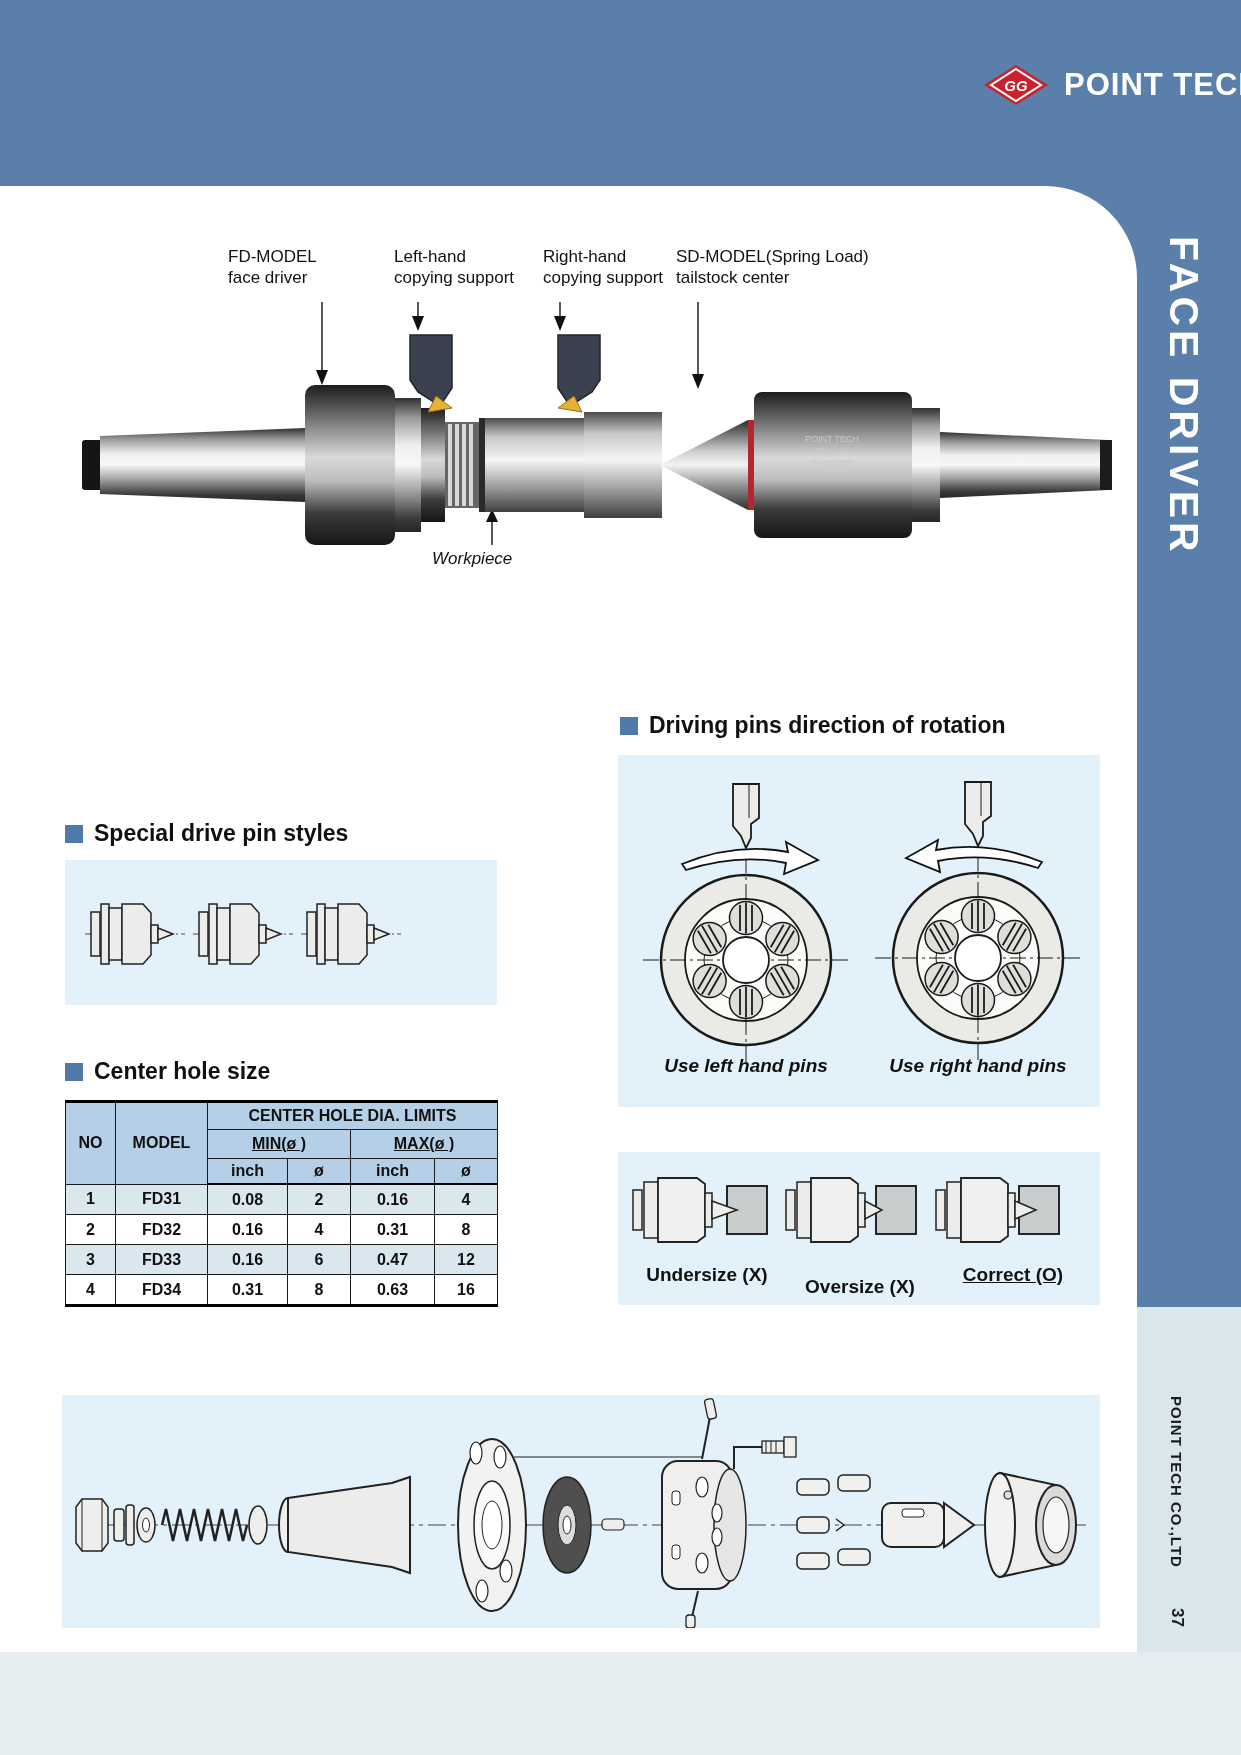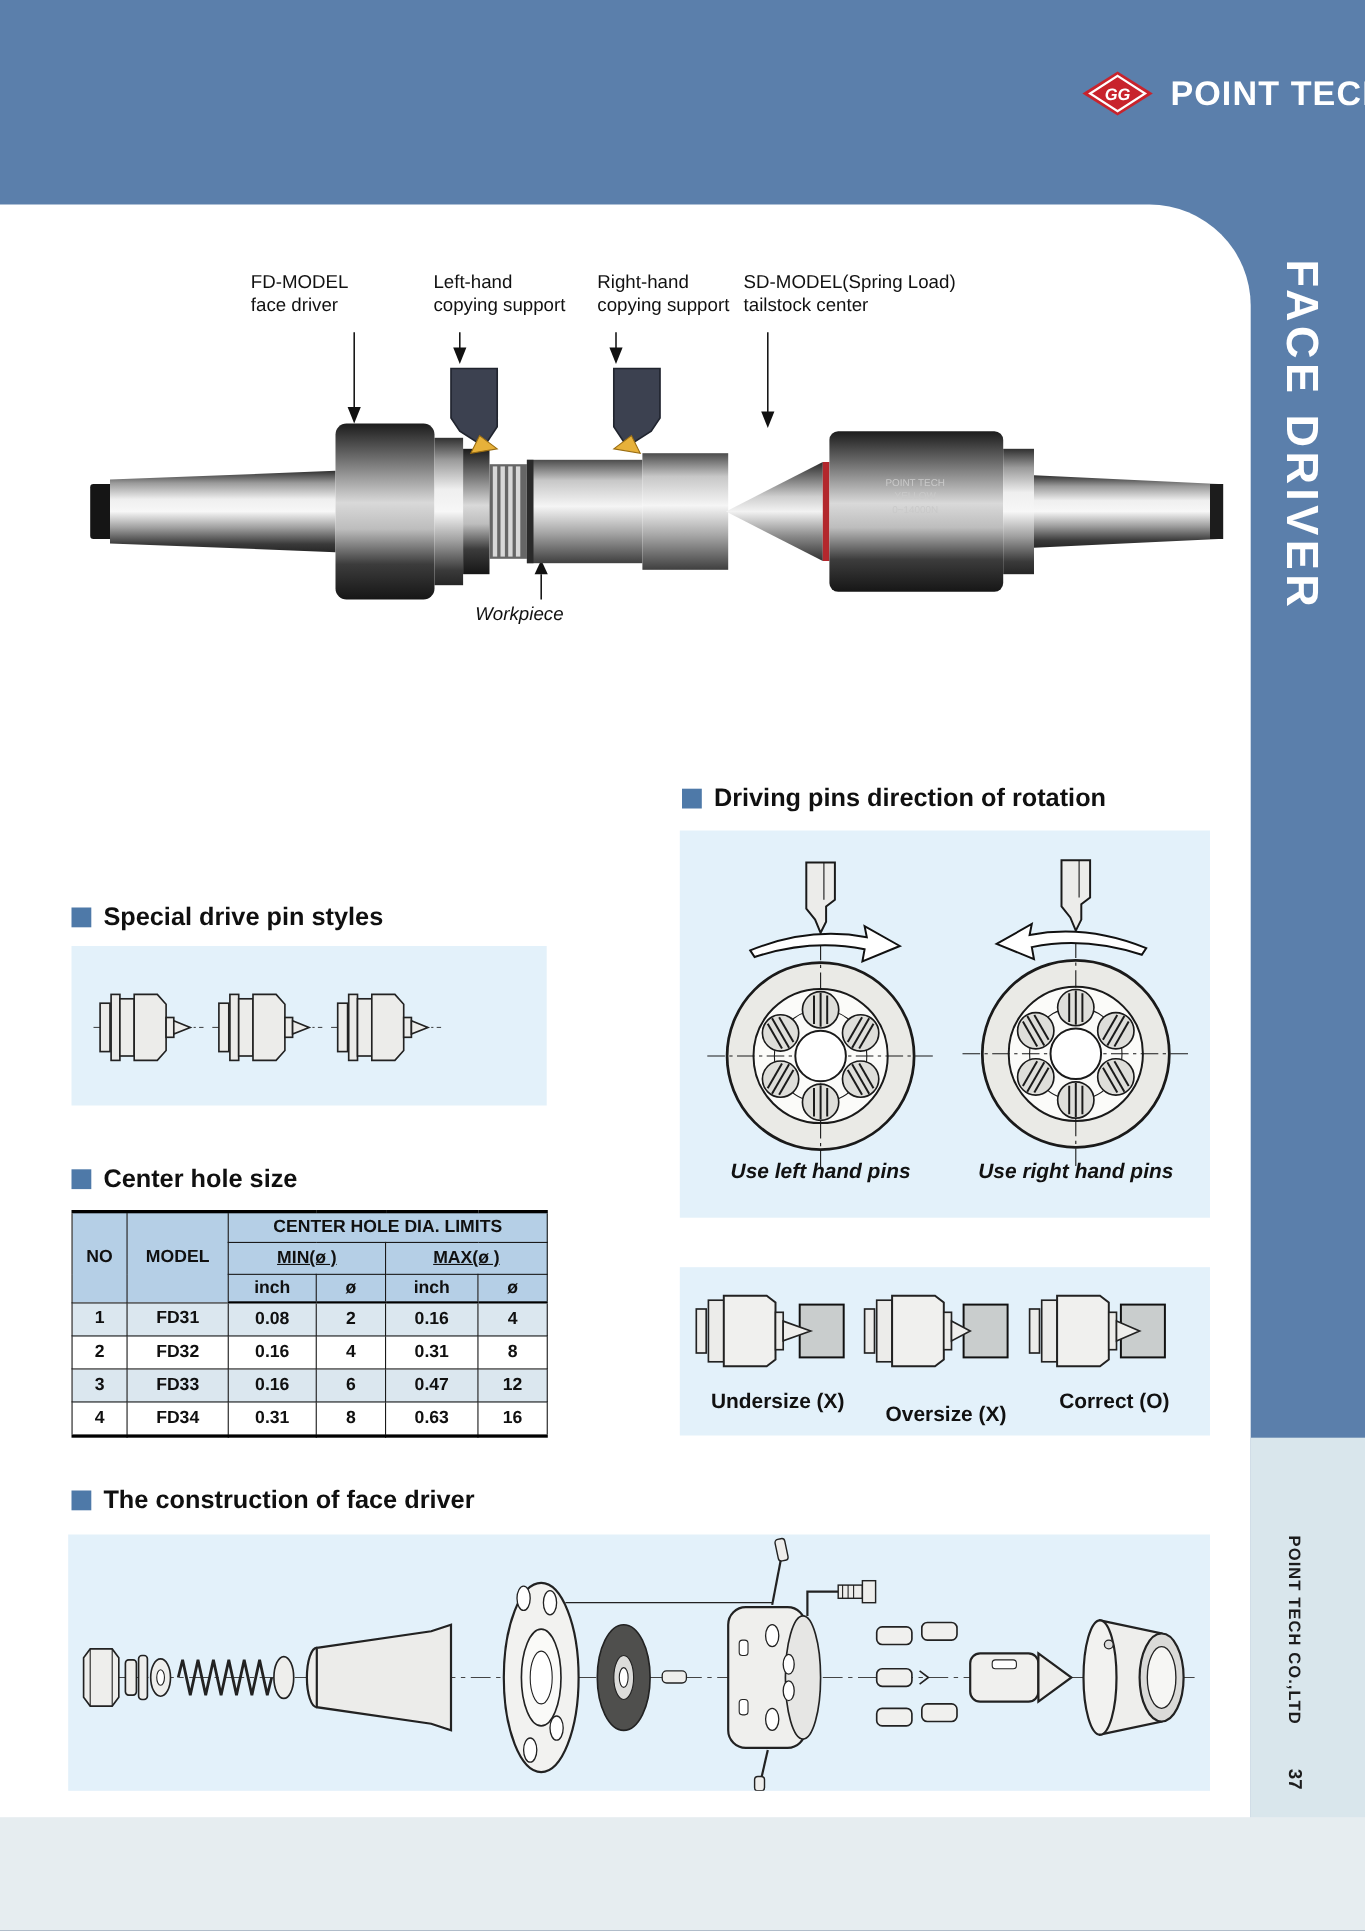--- a/index.html
+++ b/index.html
@@ -358,27 +358,23 @@
         <rect x="9" y="-24" width="40" height="48" fill="#c9cdcd" stroke="#111" stroke-width="1.8"></rect>
         <rect x="-74" y="-20" width="9" height="40" fill="#ececea" stroke="#222" stroke-width="1.5"></rect>
         <rect x="-63" y="-28" width="14" height="56" fill="#ececea" stroke="#222" stroke-width="1.5"></rect>
         <polygon points="-49,-32 -10,-32 -2,-26 -2,26 -10,32 -49,32" fill="#f0f0ee" stroke="#222" stroke-width="1.8"></polygon>
         <rect x="-2" y="-17" width="7" height="34" fill="#ececea" stroke="#222" stroke-width="1.5"></rect>
         <polygon points="5,-9 26,0 5,9" fill="#eeeeec" stroke="#222" stroke-width="1.5"></polygon>
       </g>
     </svg>
     <div class="caption" style="left:9px;top:112px;width:160px;">Undersize (X)</div>
     <div class="caption" style="left:162px;top:112px;width:160px;margin-top:12px;">Oversize (X)</div>
-    <div class="caption" style="left:315px;top:112px;width:160px;">Correct (O)</div>
-  </div>
-
-  <div class="heading" style="left:65px;top:1350px;">
-    <span class="sq"></span>
-    <span>The construction of face driver</span>
-  </div>
+    <div class="caption" style="left:315px;top:112px;width:160px;text-decoration:underline;">Correct (O)</div>
+  </div>
+
   <div class="panel" style="left:62px;top:1395px;width:1038px;height:233px;">
     <svg width="1038" height="233" viewBox="0 0 1038 233">
       <line x1="14" y1="130" x2="1024" y2="130" stroke="#444" stroke-width="1" stroke-dasharray="18 5 4 5"></line>
       <g stroke="#222" fill="#eeeeec">
         <polygon points="14,112 20,104 40,104 46,112 46,148 40,156 20,156 14,148" stroke-width="1.5"></polygon>
         <line x1="20" y1="104" x2="20" y2="156" stroke-width="1"></line>
         <line x1="40" y1="104" x2="40" y2="156" stroke-width="1"></line>
         <rect x="52" y="114" width="10" height="32" rx="3" stroke-width="1.5"></rect>
         <rect x="64" y="110" width="8" height="40" rx="3" stroke-width="1.5"></rect>
         <ellipse cx="84" cy="130" rx="9" ry="17" stroke-width="1.5"></ellipse>

